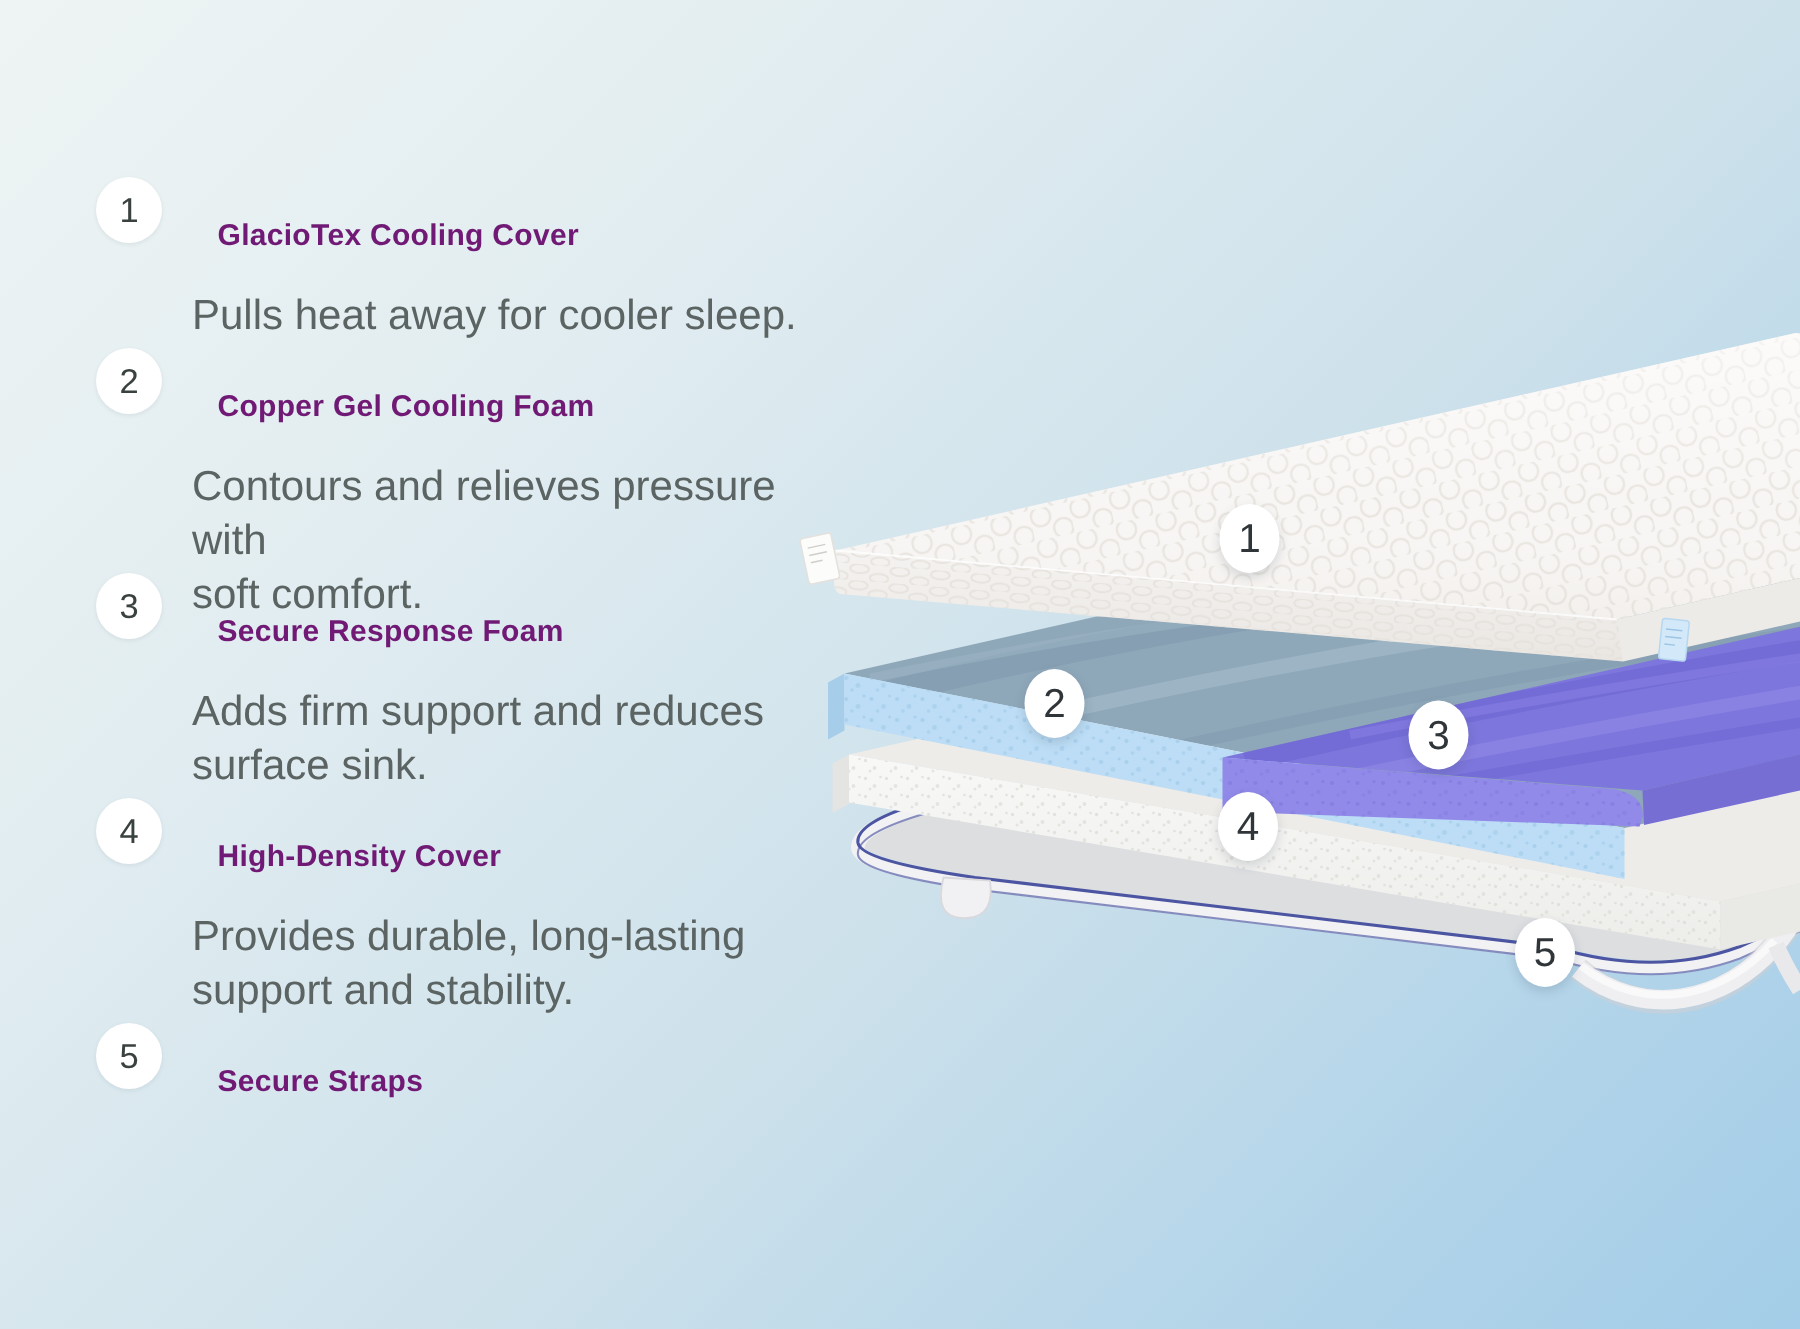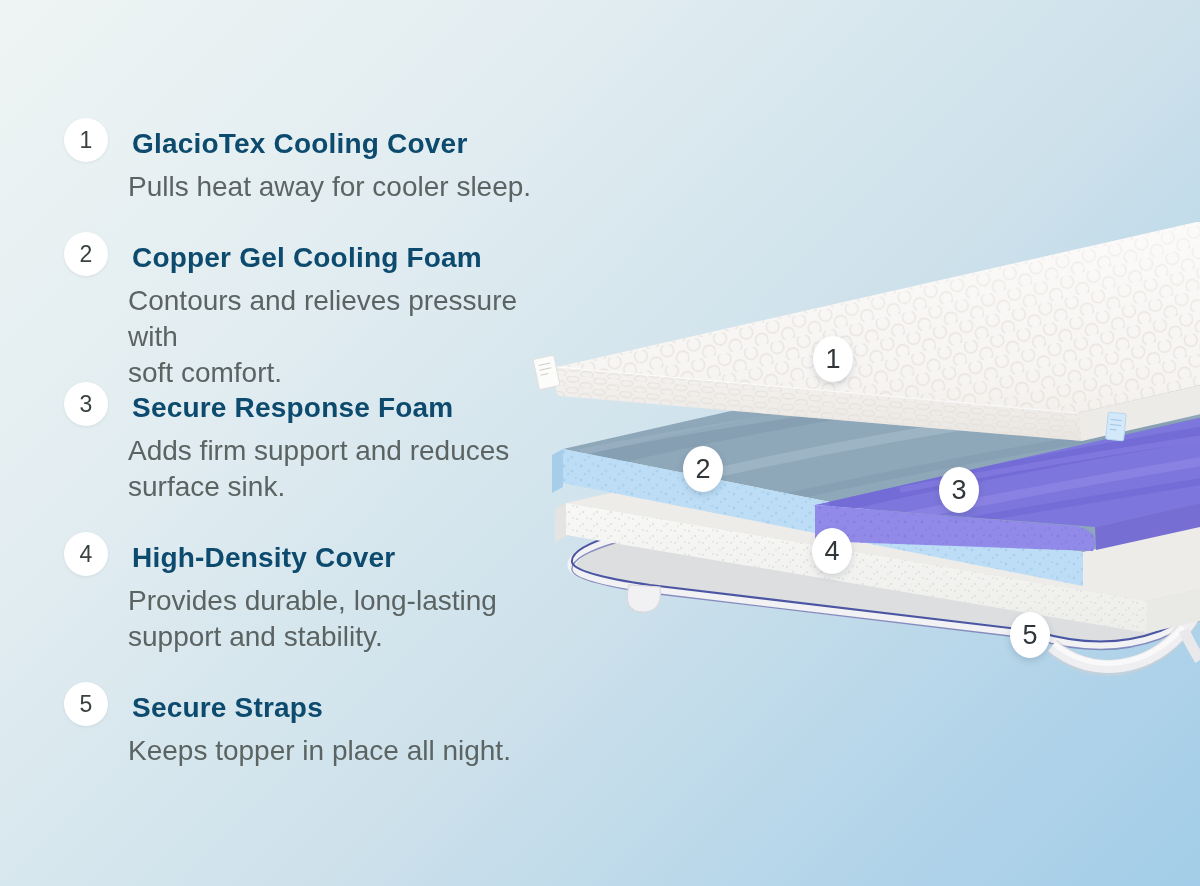--- a/index.html
+++ b/index.html
@@ -11,21 +11,21 @@
   .stage{position:relative;width:1200px;height:886px;}
   .diagram-svg{position:absolute;left:0;top:0;width:1200px;height:886px;}
 
   
   .feature{position:absolute;left:64px;display:flex;gap:20px;align-items:flex-start;width:500px;}
   .num-badge{
     flex:0 0 auto;width:44px;height:44px;margin-top:-4px;border-radius:50%;
     background:#ffffff;display:flex;align-items:center;justify-content:center;
     font-size:23px;color:#3a4240;box-shadow:0 1px 3px rgba(70,90,100,.10);
   }
-  .feature h2{margin:4px;font-size:28px;line-height:36px;font-weight:700;color:#0c4a6e;letter-spacing:.2px;}
+  .feature h2{margin:17px;font-size:20px;line-height:36px;font-weight:700;color:#701a75;letter-spacing:.2px;}
   .feature p{margin:7px 0 0;font-size:28px;line-height:36px;font-weight:400;color:#5b6462;white-space:pre-line;}
 
   
   .dg-badge{
     position:absolute;width:40px;height:46px;border-radius:50%;
     background:#ffffff;display:flex;align-items:center;justify-content:center;
     font-size:27px;color:#2f3538;box-shadow:0 3px 7px rgba(50,65,90,.18);
   }
 </style>
 </head>
@@ -220,17 +220,16 @@
 support and stability.</p>
     </div>
   </div>
 
   <div class="feature" style="top:686px;">
     <div class="num-badge">
         <span>5</span>
       </div>
     <div class="feature-text">
       <h2>Secure Straps</h2>
-      <p>Keeps topper in place all night.</p>
     </div>
   </div>
 
 </div>
 
 </body></html>

